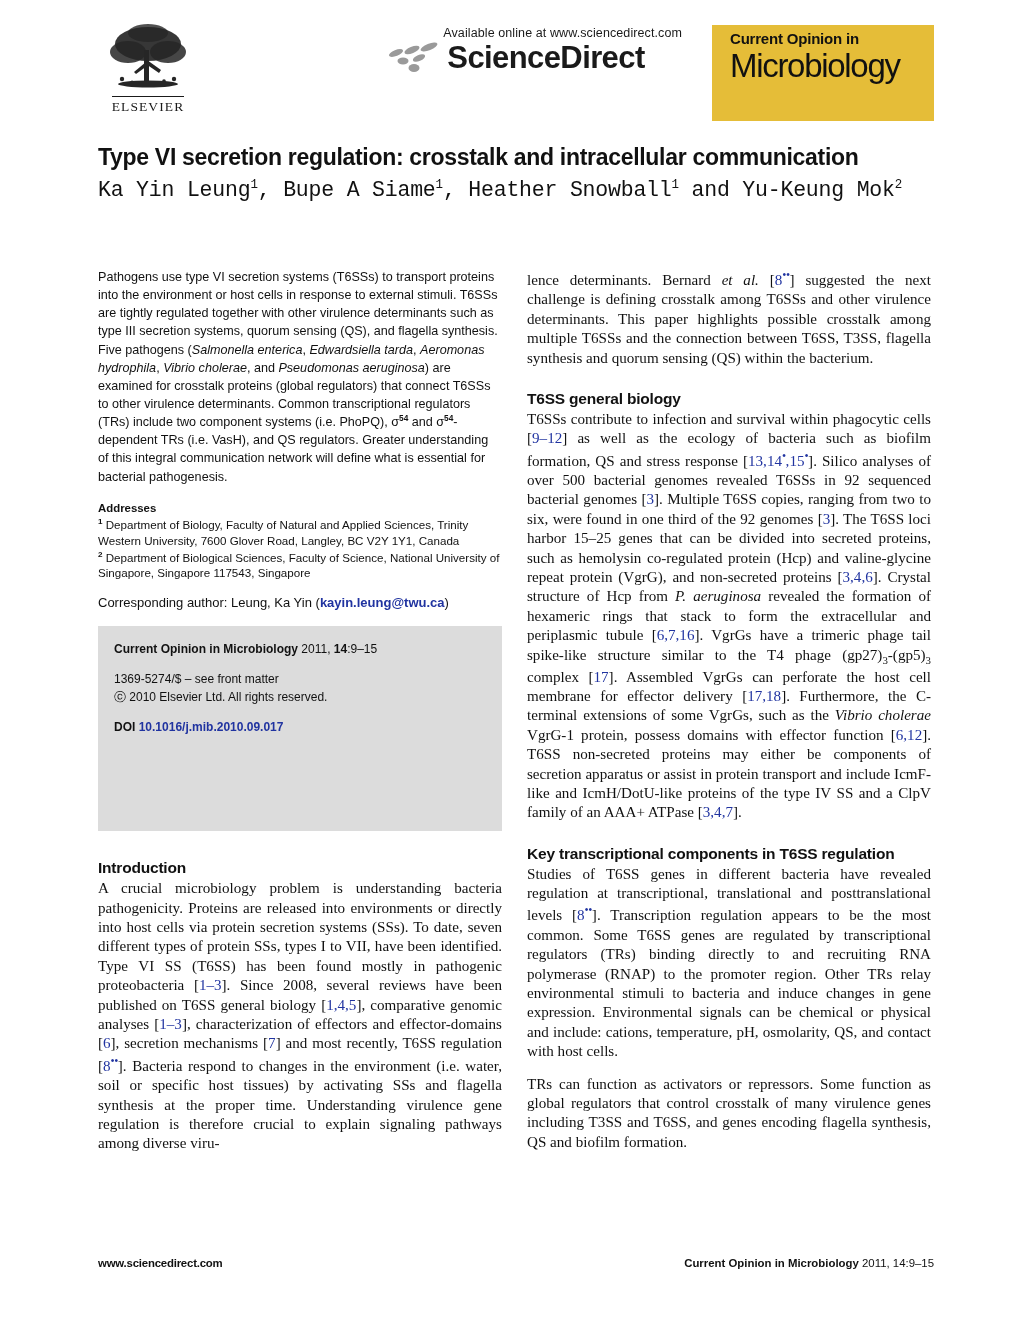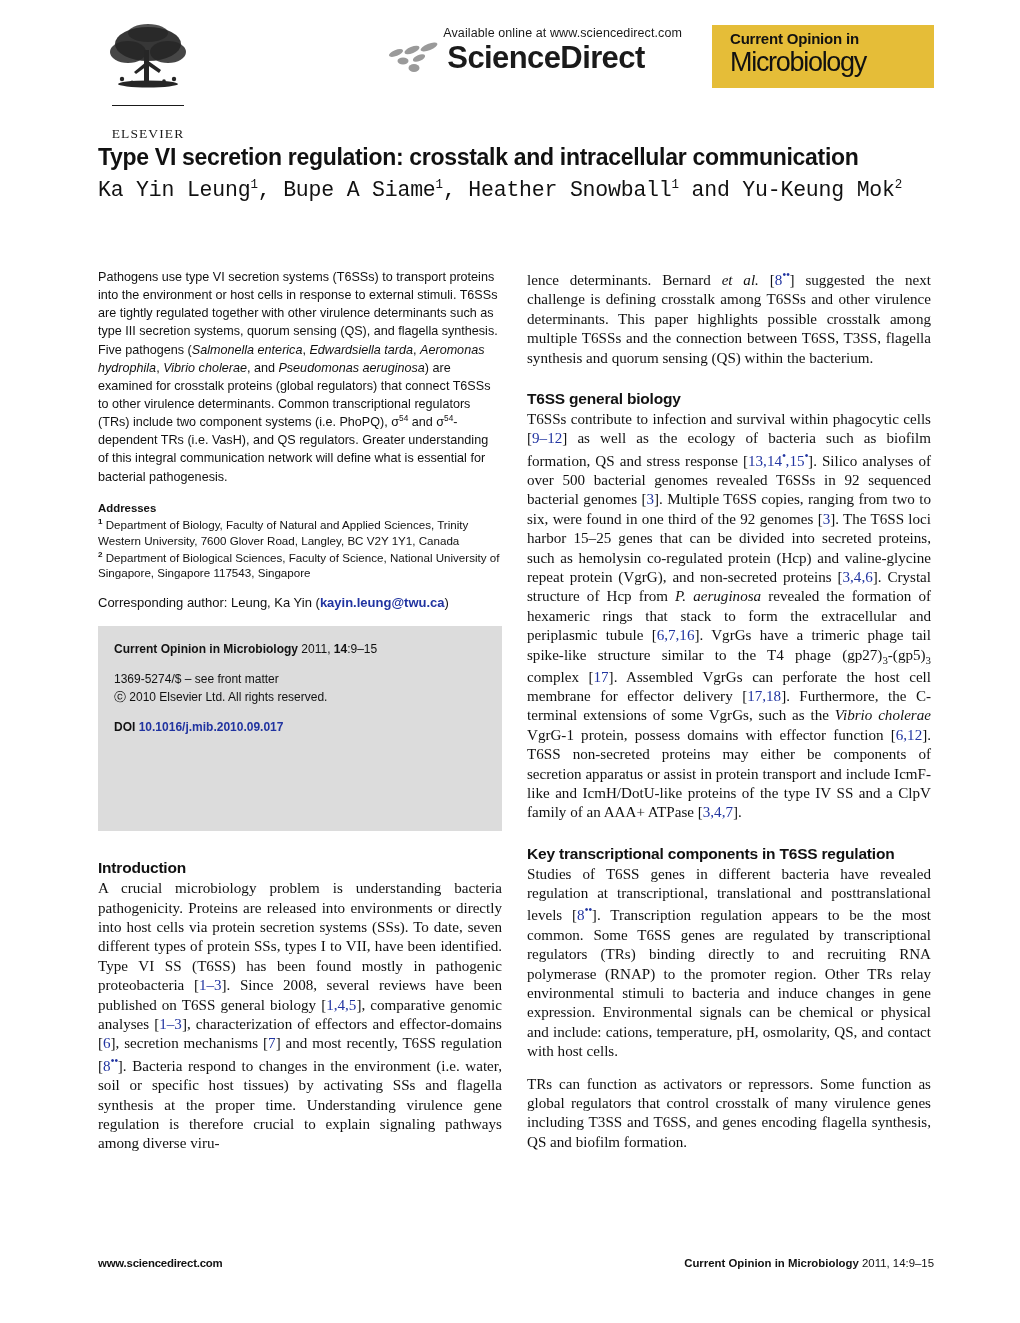--- a/index.html
+++ b/index.html
@@ -37,23 +37,23 @@
   .elsevier-tree {
     width: 84px; height: 72px;
     margin: 0 auto;
     display: block;
   }
   .elsevier-word {
     font-family: "Liberation Serif", serif;
     font-size: 13.5px;
     letter-spacing: 1.1px;
     color: #1a1a1a;
-    margin-top: 11px;
+    margin-top: 2px;
     border-top: 1.4px solid #1a1a1a;
-    padding-top: 20px;
+    padding-top: 2px;
     display: inline-block;
   }
   .sd-block {
     position: absolute;
     left: 246px; top: 4px;
     width: 340px;
     text-align: right;
   }
   .sd-available {
     font-family: "Liberation Sans", sans-serif;
@@ -72,36 +72,36 @@
     font-family: "Liberation Sans", sans-serif;
     font-weight: bold;
     font-size: 31px;
     letter-spacing: -0.6px;
     color: #1a1a1a;
     margin-left: 4px;
   }
   .journal-logo {
     position: absolute;
     right: 0; top: 3px;
-    width: 222px; height: 63px;
+    width: 222px; height: 96px;
     background: #e5bd38;
     padding: 6px 24px 6px 18px;
     box-sizing: border-box;
   }
   .jl-top {
     font-family: "Liberation Sans", sans-serif;
     font-weight: bold;
     font-size: 15px;
     color: #111;
     line-height: 1.05;
     letter-spacing: -0.2px;
   }
   .jl-bottom {
     font-family: "Liberation Sans", sans-serif;
-    font-size: 27px;
+    font-size: 33px;
     color: #111;
     line-height: 1.0;
     letter-spacing: -1.3px;
     margin-top: 2px;
   }
 
   
   .titleblock {
     position: absolute;
     left: 98px; top: 143px;
@@ -137,21 +137,21 @@
   
   .abstract {
     font-family: "Liberation Sans", sans-serif;
     font-size: 12.6px;
     line-height: 1.44;
     color: #111;
     text-align: left;
     margin: 0;
   }
   .abstract i { font-style: italic; }
-  .abstract sup { font-size: 0.66em; vertical-align: super; font-weight: normal; text-align: center;}
+  .abstract sup { font-size: 0.66em; vertical-align: super; font-weight: bold; text-align: center;}
 
   .addr-head {
     font-family: "Liberation Sans", sans-serif;
     font-size: 11.4px;
     font-weight: bold;
     color: #111;
     margin-top: 16px;
   }
   .addr-body {
     font-family: "Liberation Sans", sans-serif;

